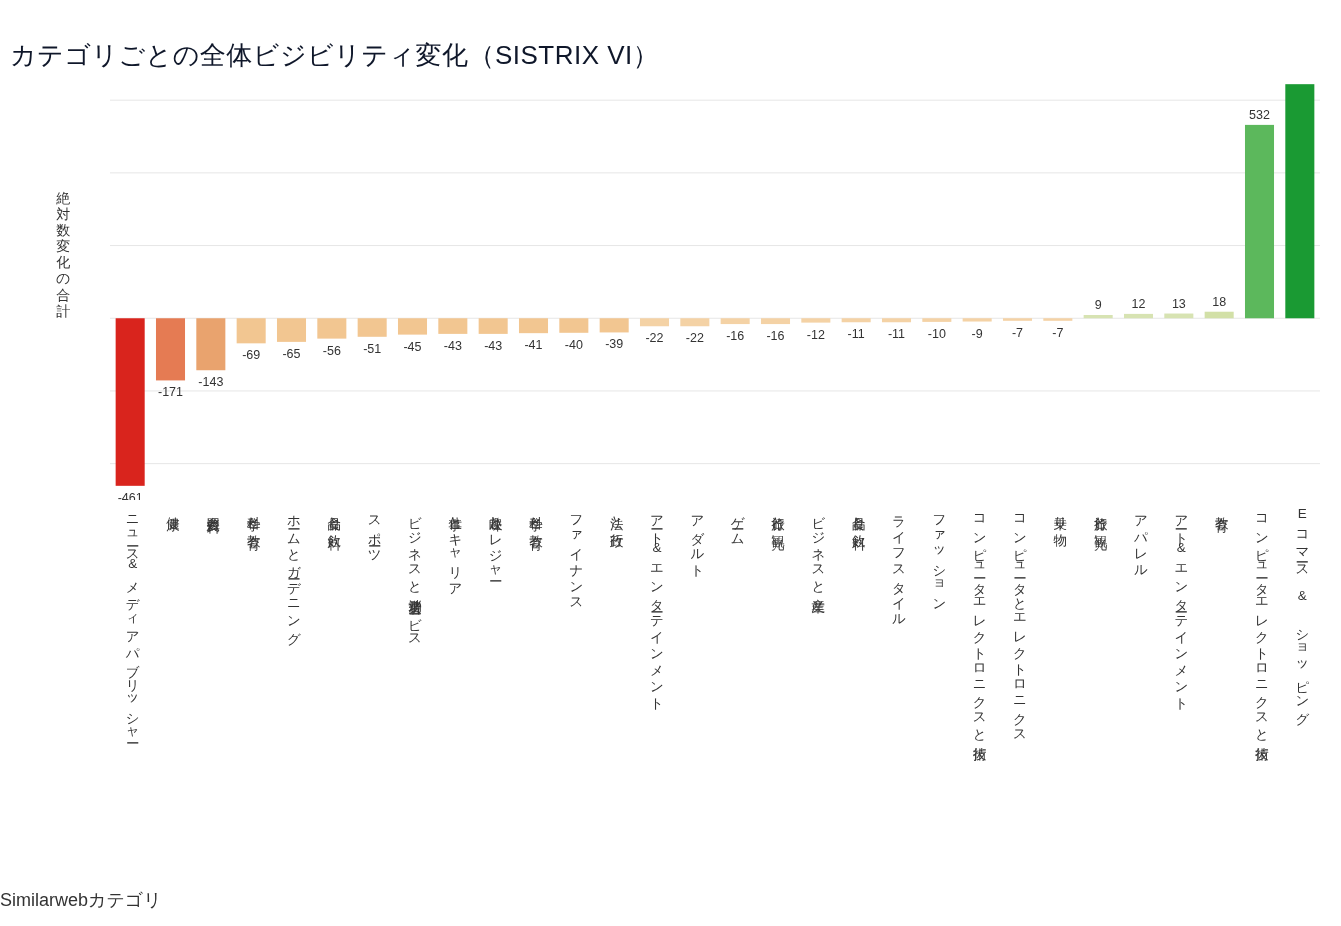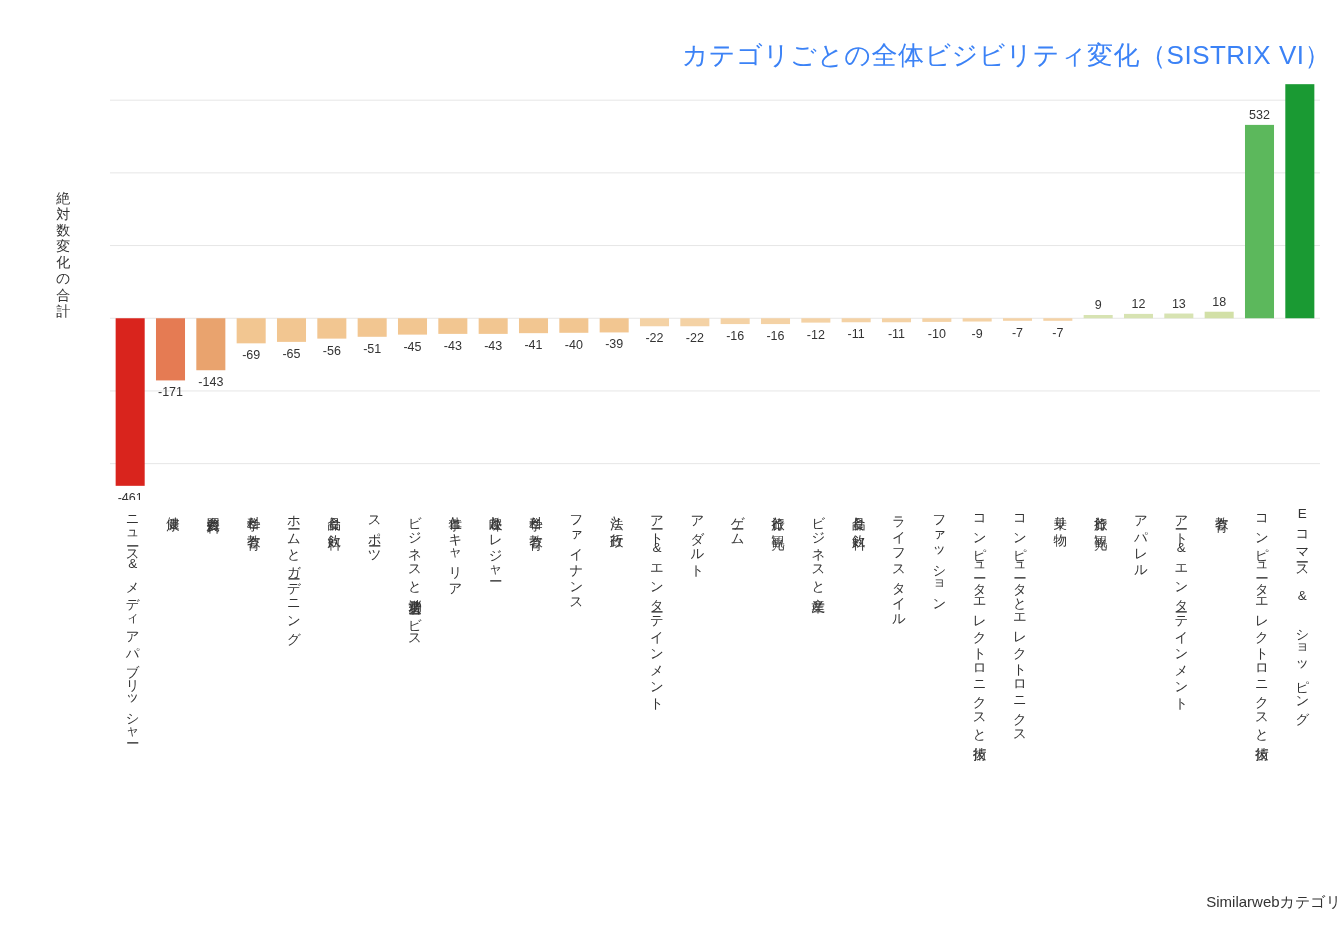--- a/index.html
+++ b/index.html
@@ -1,25 +1,25 @@
 <!DOCTYPE html>
 <html><head>
 <meta charset="utf-8">
 <style>
   html,body{margin:0;padding:0;background:#fff;font-family:"Hiragino Sans","Yu Gothic","Meiryo",sans-serif;color:#333}
   .wrap{width:1341px;height:926px;position:relative;box-sizing:border-box;padding:20px 10px 0 10px}
-  .title{font-size:26px;font-weight:400;text-align:right;margin:18px 0 4px 0;letter-spacing:.5px;color:#3b82f6}
+  .title{font-size:26px;font-weight:400;text-align:left;margin:18px 0 4px 0;letter-spacing:.5px;color:#0f172a}
   .plot{position:absolute;left:110px;top:82px;width:1210px;height:418px}
   .grid line{stroke:#e6e6e6;stroke-width:1}
   .axis text{font-size:12px;fill:#555}
   .yaxis-label{position:absolute;left:56px;top:190px;font-size:14px;line-height:1.15;color:#333}
   .yaxis-label span{display:block;text-align:center}
   .xlabels{position:absolute;left:110px;top:506px;width:1210px;height:330px}
   .xlab{position:absolute;top:0;font-size:13.5px;color:#333;writing-mode:vertical-rl;text-orientation:upright;white-space:nowrap;letter-spacing:1px}
-  .xaxis-title{position:absolute;left:0;right:0;bottom:14px;text-align:right;font-size:15px;color:#333}
+  .xaxis-title{position:absolute;left:0;right:0;bottom:14px;text-align:left;font-size:18px;color:#333}
   .dlabel{font-size:12.5px;fill:#333;text-anchor:middle}
 </style>
 </head>
 <body>
 <div class="wrap">
 
 <div class="title">カテゴリごとの全体ビジビリティ変化（SISTRIX VI）</div>
 
 <div class="yaxis-label">
       <span>絶</span>

